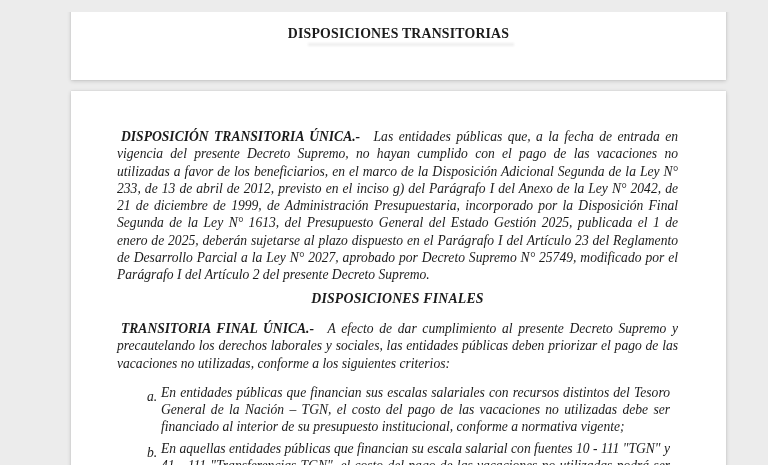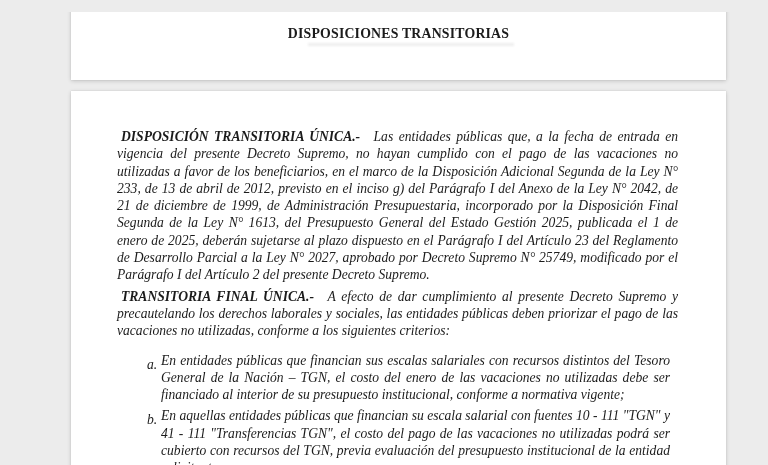--- a/index.html
+++ b/index.html
@@ -93,27 +93,28 @@
   <div class="page page1">
     <div class="heading-center">DISPOSICIONES TRANSITORIAS</div>
     <div class="ghost-line"></div>
   </div>
 
   <div class="page page2">
     <div class="content">
 
       <p class="para"><b>DISPOSICIÓN TRANSITORIA ÚNICA.-</b><span> Las entidades públicas que, a la fecha de entrada en vigencia del presente Decreto Supremo, no hayan cumplido con el pago de las vacaciones no utilizadas a favor de los beneficiarios, en el marco de la Disposición Adicional Segunda de la Ley N° 233, de 13 de abril de 2012, previsto en el inciso g) del Parágrafo I del Anexo de la Ley N° 2042, de 21 de diciembre de 1999, de Administración Presupuestaria, incorporado por la Disposición Final Segunda de la Ley N° 1613, del Presupuesto General del Estado Gestión 2025, publicada el 1 de enero de 2025, deberán sujetarse al plazo dispuesto en el Parágrafo I del Artículo 23 del Reglamento de Desarrollo Parcial a la Ley N° 2027, aprobado por Decreto Supremo N° 25749, modificado por el Parágrafo I del Artículo 2 del presente Decreto Supremo.</span></p>
 
+      <div class="heading-center h2">DISPOSICIONES FINALES</div>
 
       <p class="para"><b>TRANSITORIA FINAL ÚNICA.-</b><span> A efecto de dar cumplimiento al presente Decreto Supremo y precautelando los derechos laborales y sociales, las entidades públicas deben priorizar el pago de las vacaciones no utilizadas, conforme a los siguientes criterios:</span></p>
 
       <div class="criteria">
         <div class="criteria-item">
           <span class="criteria-marker">a.</span>
-          <div>En entidades públicas que financian sus escalas salariales con recursos distintos del Tesoro General de la Nación – TGN, el costo del enero de las vacaciones no utilizadas debe ser financiado al interior de su presupuesto institucional, conforme a normativa vigente;</div>
+          <div>En entidades públicas que financian sus escalas salariales con recursos distintos del Tesoro General de la Nación – TGN, el costo del pago de las vacaciones no utilizadas debe ser financiado al interior de su presupuesto institucional, conforme a normativa vigente;</div>
         </div>
         <div class="criteria-item">
           <span class="criteria-marker">b.</span>
           <div>En aquellas entidades públicas que financian su escala salarial con fuentes 10 - 111 "TGN" y 41 - 111 "Transferencias TGN", el costo del pago de las vacaciones no utilizadas podrá ser cubierto con recursos del TGN, previa evaluación del presupuesto institucional de la entidad solicitante.</div>
         </div>
       </div>
 
     </div>
   </div>
 

